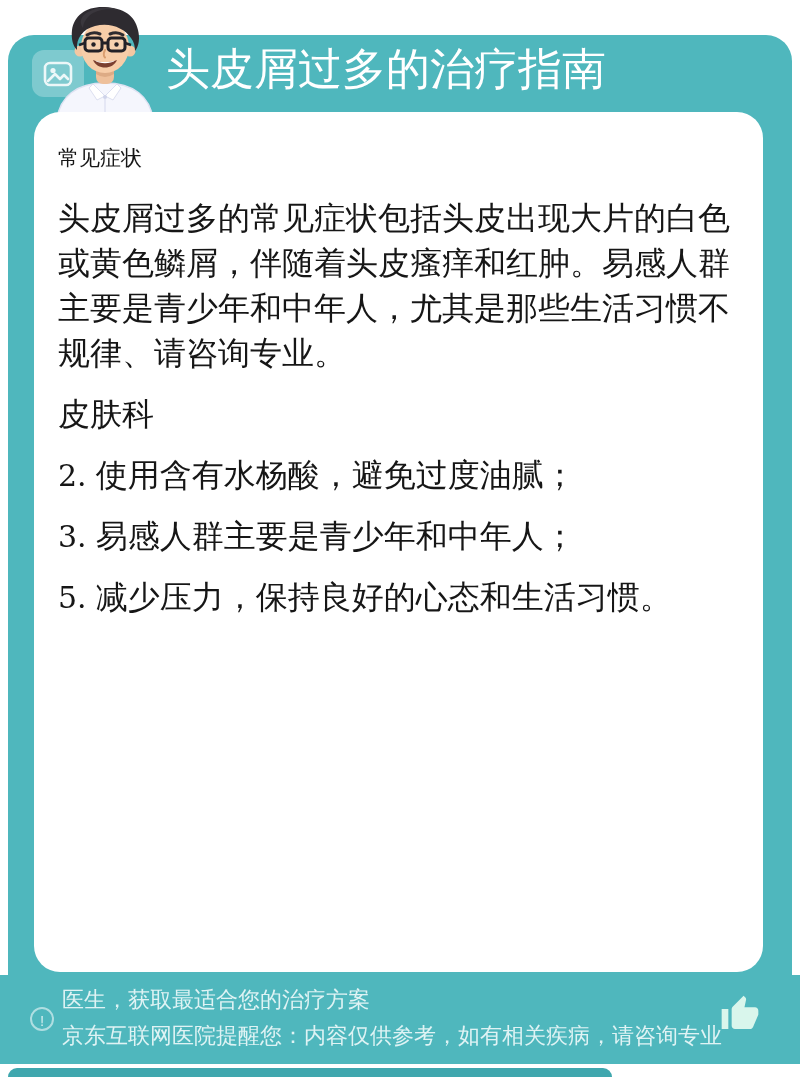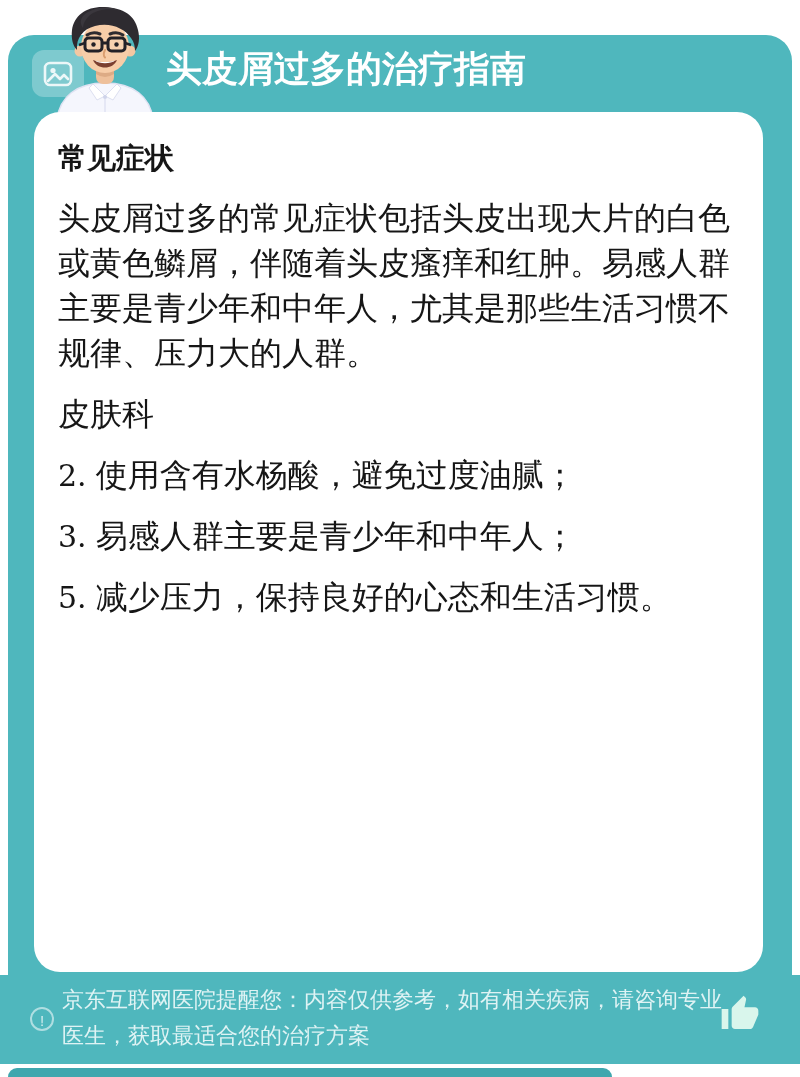--- a/index.html
+++ b/index.html
@@ -25,31 +25,31 @@
   }
   
   .photo-chip{
     position:absolute;left:32px;top:50px;width:52px;height:47px;
     background:rgba(255,255,255,.27);border-radius:12px;
     display:flex;align-items:center;justify-content:center;
   }
   .avatar{position:absolute;left:45px;top:2px;width:120px;height:117px;}
   .page-title{
     position:absolute;left:166px;top:49px;
-    font-size:36px;font-weight:700;color:var(--title-color,#ffffff);
+    font-size:44px;font-weight:400;color:var(--title-color,#ffffff);
     line-height:40px;white-space:nowrap;
   }
   
   .card{
     position:absolute;left:34px;top:112px;width:729px;height:860px;
     background:var(--card-bg,#ffffff);border-radius:26px;
     box-sizing:border-box;padding:24px 24px 20px 24px;overflow:hidden;
   }
   .card h3{
-    font-size:29px;line-height:44px;font-weight:700;
+    font-size:21px;line-height:44px;font-weight:400;
     color:var(--text-color,#161616);margin:0 0 16px 0;
   }
   .card p{
     font-size:32px;line-height:45px;font-weight:400;
     color:var(--text-color,#161616);margin:0 0 16px 0;
   }
   .tip .num{
     font-family:"DejaVu Serif","Liberation Serif",serif;
     font-size:30px;margin-right:9px;
   }
@@ -123,35 +123,35 @@
     <path d="M60 48 q-2.5 5 0 7.5" fill="none" stroke="#d99d6e" stroke-width="2" stroke-linecap="round"></path>
 
     <path d="M48 58 C52 68 68 68 72 58 C64 61 56 61 48 58 Z" fill="#7c4030"></path>
     <path d="M50 58.5 C54 62 66 62 70 58.5 C63 60.5 57 60.5 50 58.5 Z" fill="#ffffff"></path>
   </svg>
 
   <div class="page-title">头皮屑过多的治疗指南</div>
 
   <div class="card">
     <h3>常见症状</h3>
-    <p>头皮屑过多的常见症状包括头皮出现大片的白色或黄色鳞屑，伴随着头皮瘙痒和红肿。易感人群主要是青少年和中年人，尤其是那些生活习惯不规律、压力大的人群。</p>
+    <p>头皮屑过多的常见症状包括头皮出现大片的白色或黄色鳞屑，伴随着头皮瘙痒和红肿。易感人群主要是青少年和中年人，尤其是那些生活习惯不规律、请咨询专业。</p>
 
     <p>皮肤科</p>
 
     <p class="tip"><span class="num">2.</span><span>使用含有水杨酸，避免过度油腻；</span></p>
     <p class="tip"><span class="num">3.</span><span>易感人群主要是青少年和中年人；</span></p>
     <p class="tip"><span class="num">5.</span><span>减少压力，保持良好的心态和生活习惯。</span></p>
   </div>
 
   <div class="info-badge">
     <span>!</span>
   </div>
   <div class="disclaimer">
+    <div>医生，获取最适合您的治疗方案</div>
     <div>京东互联网医院提醒您：内容仅供参考，如有相关疾病，请咨询专业</div>
-    <div>医生，获取最适合您的治疗方案</div>
   </div>
 
   <button class="like-btn">
     <svg viewBox="0 0 24 24">
       <path fill="#D9F6EC" d="M1 21h4V9H1v12zM23 10c0-1.1-.9-2-2-2h-6.31l.95-4.57.03-.32c0-.41-.17-.79-.44-1.06L14.17 1 7.59 7.59C7.22 7.95 7 8.45 7 9v10c0 1.1.9 2 2 2h9c.83 0 1.54-.5 1.84-1.22l3.02-7.05c.09-.23.14-.47.14-.73v-2z"></path>
     </svg>
   </button>
 
 </div>
 

